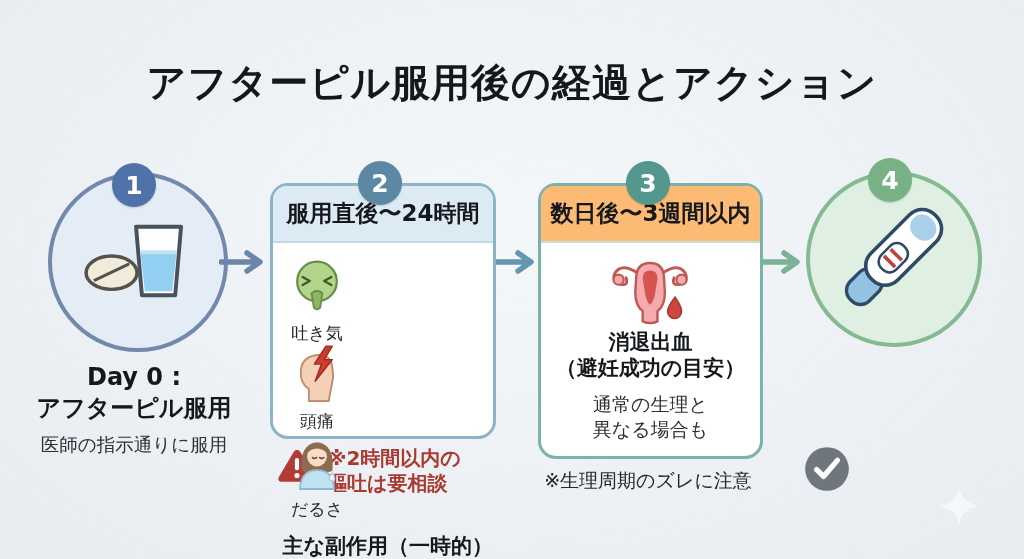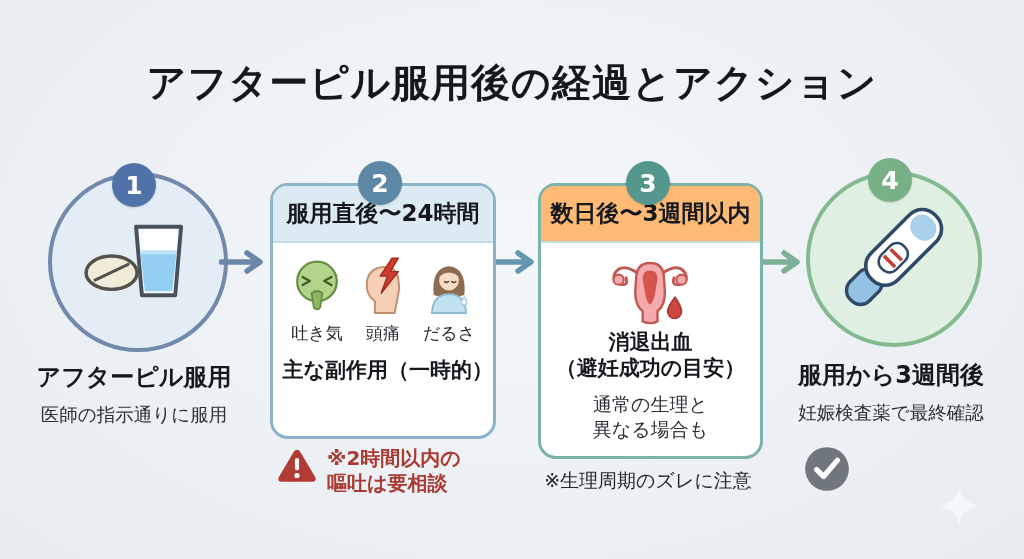--- a/index.html
+++ b/index.html
@@ -33,21 +33,21 @@
   #card2 { left:270px; top:183px; width:220px; height:250px; border:3px solid #8cb4c8; }
   #card3 { left:538px; top:183px; width:219px; height:270px; border:3px solid #7cb3a9; }
   .card-header {
     height:55px; border-radius:14px 14px 0 0;
     display:flex; align-items:center; justify-content:center;
     font-size:23px; font-weight:700; color:#15181c;
   }
   #card2 .card-header { background:#dcebf3; border-bottom:2px solid #c4d9e6; }
   #card3 .card-header { background:#fdba74; border-bottom:2px solid #c3ded5; }
   
-  .symptoms { display:flex; justify-content:space-between; padding:14px 14px 0 14px; }
+  .symptoms { display:flex; justify-content:flex-end; padding:14px 14px 0 14px;flex-direction:column; }
   .symptom { width:60px; text-align:center; }
   .symptom-label { font-size:17px; margin-top:3px; color:#23272c; }
   .card-caption { text-align:right; font-size:21px; font-weight:700; margin-top:11px; color:#15181c; }
   
   .card3-body { text-align:center; }
   .card3-icon { margin-top:8px; }
   .card3-title { font-size:21px; font-weight:700; line-height:1.26; color:#15181c; }
   .card3-sub { font-size:19px; margin-top:10px; line-height:1.33; color:#2b3036; }
   
   .node-caption { position:absolute; text-align:center; }
@@ -84,20 +84,21 @@
       <svg width="118" height="94" viewBox="0 0 120 96">
         <path d="M58 14 h46 l-6 70 h-34 z" fill="#fcfdfe" stroke="#49525c" stroke-width="4" stroke-linejoin="round"></path>
         <path d="M62.5 40 h37 l-4.5 40 h-28 z" fill="#92cff0"></path>
         <path d="M62.5 40 h37" stroke="#bfe2f5" stroke-width="4"></path>
         <ellipse cx="33" cy="61" rx="26" ry="17" fill="#f1ecda" stroke="#54524a" stroke-width="3.5"></ellipse>
         <line x1="15" y1="69" x2="51" y2="52" stroke="#54524a" stroke-width="3"></line>
       </svg>
     </span>
   </div>
   <div class="node-caption" id="step1-caption">
+    <div class="caption-strong">Day 0 :</div>
     <div class="caption-strong">アフターピル服用</div>
     <div class="caption-sub">医師の指示通りに服用</div>
   </div>
 
   <span class="arrow" id="arrow1">
     <svg width="50" height="26" viewBox="0 0 50 26">
       <path d="M2 13 H37 M28 4 L41 13 L28 22" fill="none" stroke="#6c86a9" stroke-width="5.5" stroke-linecap="round" stroke-linejoin="round"></path>
     </svg>
   </span>
 
@@ -202,24 +203,20 @@
           <rect x="2" y="47" width="36" height="26" rx="12" fill="#93c2e2" stroke="#2f4a66" stroke-width="3.2"></rect>
           <rect x="30" y="42" width="86" height="36" rx="17" fill="#ffffff" stroke="#2f4a66" stroke-width="3.4"></rect>
           <rect x="88" y="47" width="23" height="26" rx="12" fill="#a9cfe9"></rect>
           <rect x="44" y="50" width="30" height="20" rx="9" fill="#ffffff" stroke="#2f4a66" stroke-width="2.4"></rect>
           <line x1="54" y1="52.5" x2="54" y2="67.5" stroke="#c24038" stroke-width="3.4"></line>
           <line x1="63" y1="52.5" x2="63" y2="67.5" stroke="#c24038" stroke-width="3.4"></line>
         </g>
       </svg>
     </span>
   </div>
-  <div class="node-caption" id="step4-caption">
-    <div class="caption-strong">服用から3週間後</div>
-    <div class="caption-sub">妊娠検査薬で最終確認</div>
-  </div>
   <div class="check-row">
     <span>
       <svg width="46" height="46" viewBox="0 0 40 40">
         <circle cx="20" cy="20" r="19" fill="#6f767d"></circle>
         <path d="M11 20.5 L17 26.5 L29 12.5" fill="none" stroke="#ffffff" stroke-width="4.6" stroke-linecap="round" stroke-linejoin="round"></path>
       </svg>
     </span>
   </div>
 
   <span class="sparkle">

